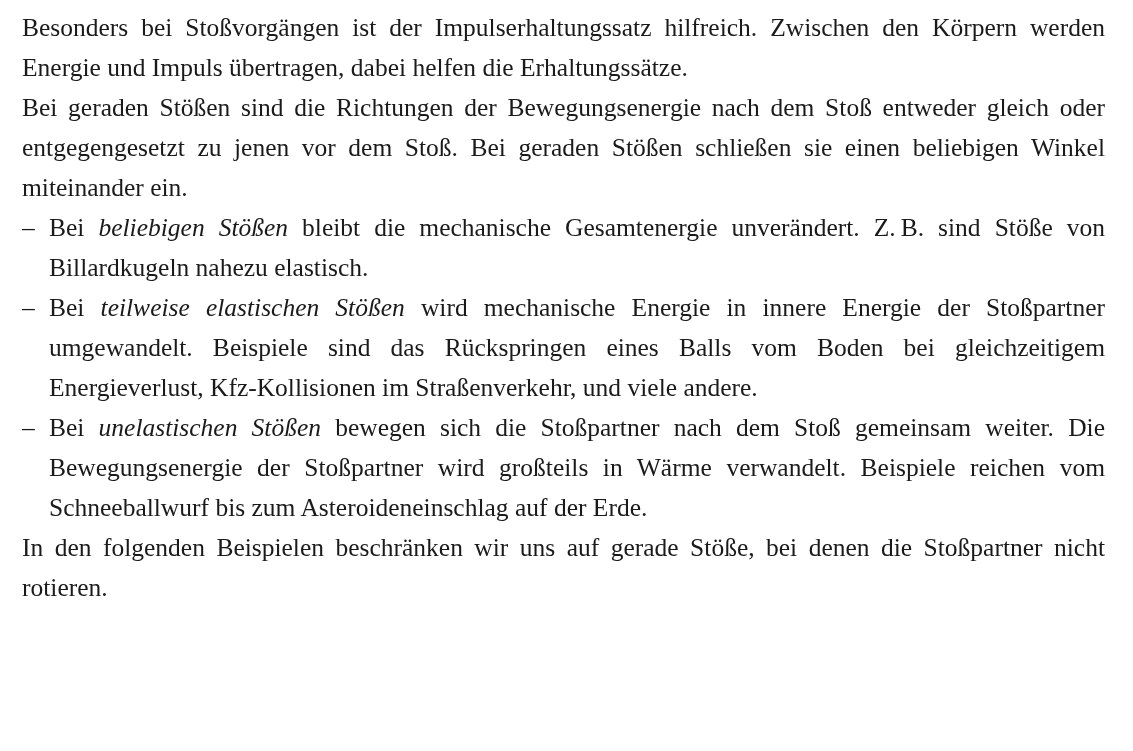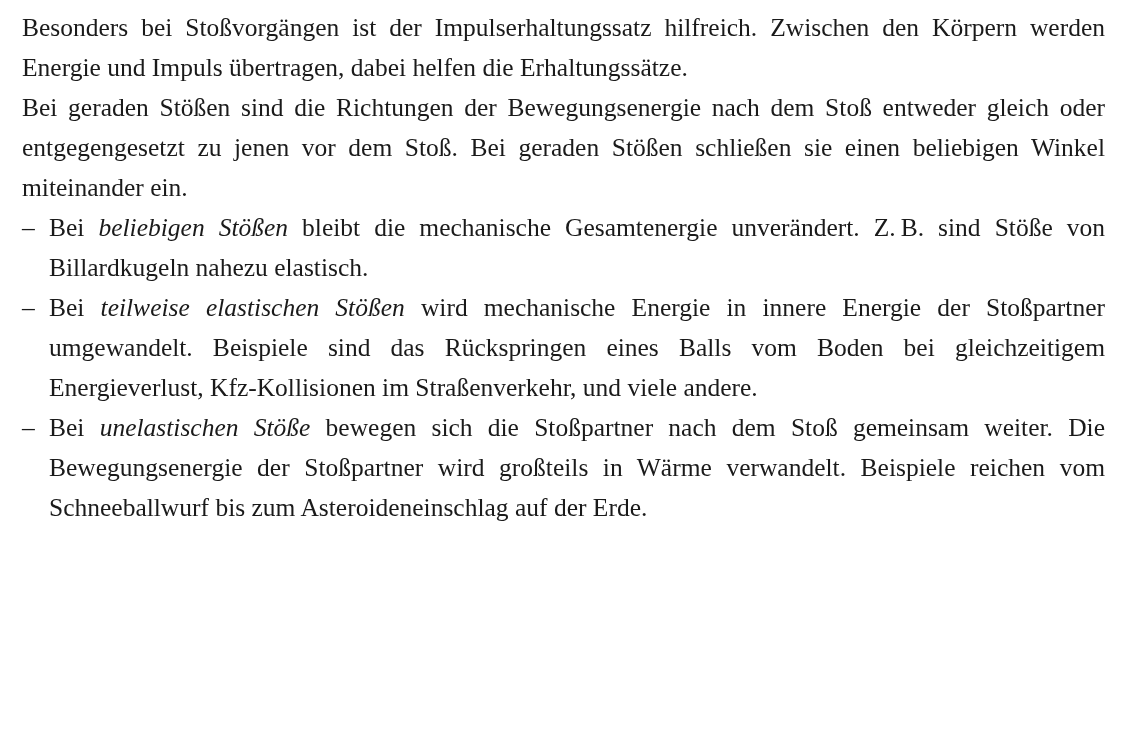--- a/index.html
+++ b/index.html
@@ -71,18 +71,19 @@
     <li class="list-item">
       <span class="dash">–</span>
       <span class="item-body"><span>Bei </span><i>beliebigen Stößen</i><span> bleibt die mechanische Gesamtenergie unverändert. Z. B. sind Stöße von Billardkugeln nahezu elastisch.</span></span>
     </li>
     <li class="list-item">
       <span class="dash">–</span>
       <span class="item-body"><span>Bei </span><i>teilweise elastischen Stößen</i><span> wird mechanische Energie in innere Energie der Stoßpartner umgewandelt. Beispiele sind das Rückspringen eines Balls vom Boden bei gleichzeitigem Energieverlust, Kfz-Kollisionen im Straßenverkehr, und viele andere.</span></span>
     </li>
     <li class="list-item">
       <span class="dash">–</span>
-      <span class="item-body"><span>Bei </span><i>unelastischen Stöße</i><span> bewegen sich die Stoßpartner nach dem Stoß gemeinsam weiter. Die Bewegungsenergie der Stoßpartner wird großteils in Wärme verwandelt. Beispiele reichen vom Schneeballwurf bis zum Asteroideneinschlag auf der Erde.</span></span>
+      <span class="item-body"><span>Bei </span><i>unelastischen Stößen</i><span> bewegen sich die Stoßpartner nach dem Stoß gemeinsam weiter. Die Bewegungsenergie der Stoßpartner wird großteils in Wärme verwandelt. Beispiele reichen vom Schneeballwurf bis zum Asteroideneinschlag auf der Erde.</span></span>
     </li>
   </ul>
 
+  <p class="para last-left"><span>In den folgenden Beispielen beschränken wir uns auf gerade Stöße, bei denen die Stoßpartner nicht rotieren.</span></p>
 
 </div>
 
 </body></html>

